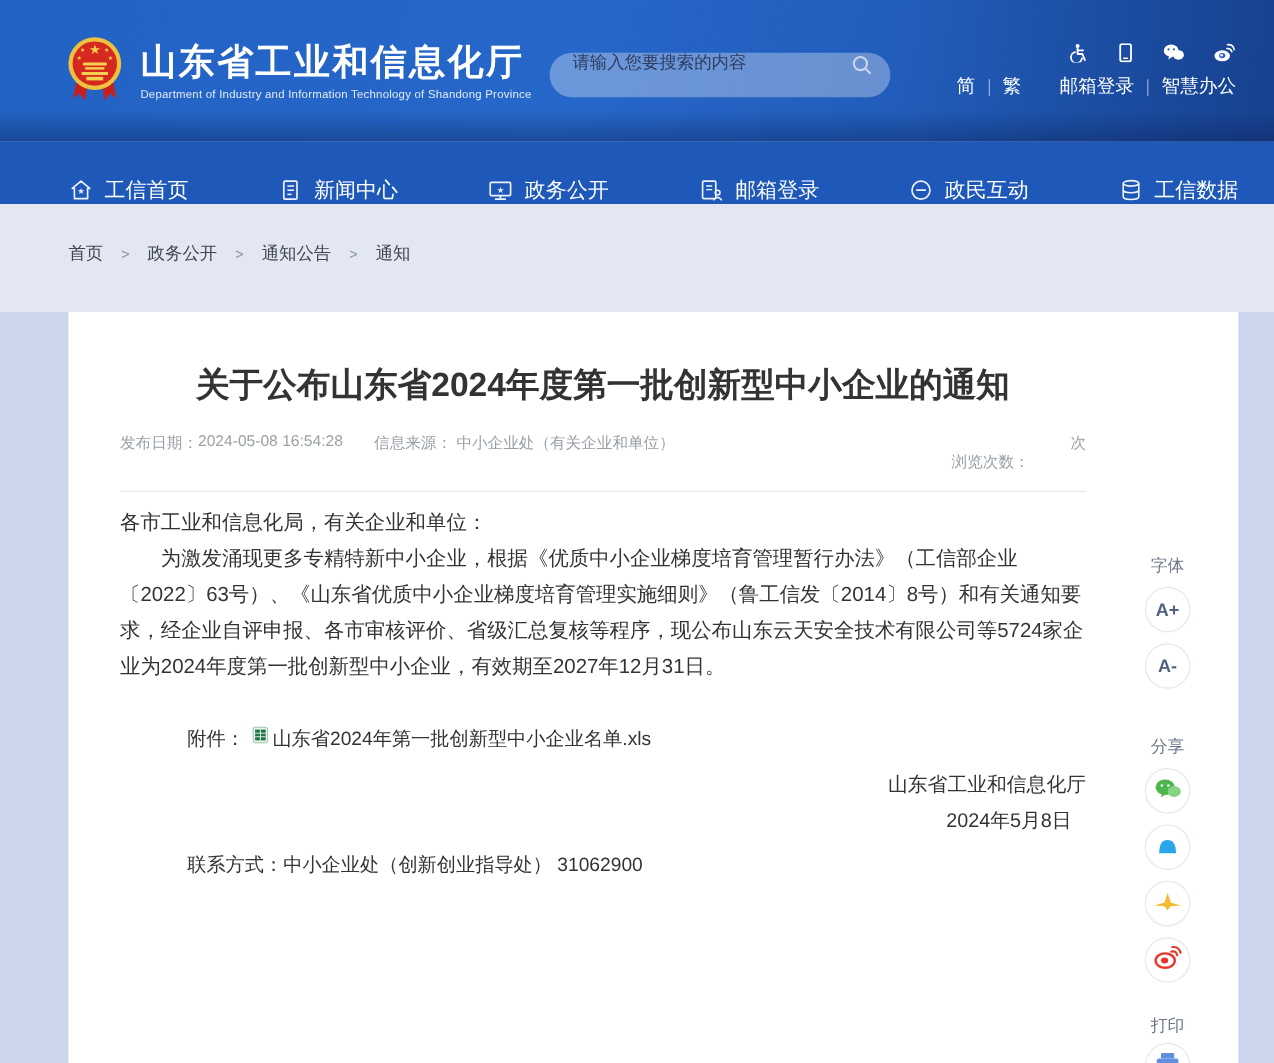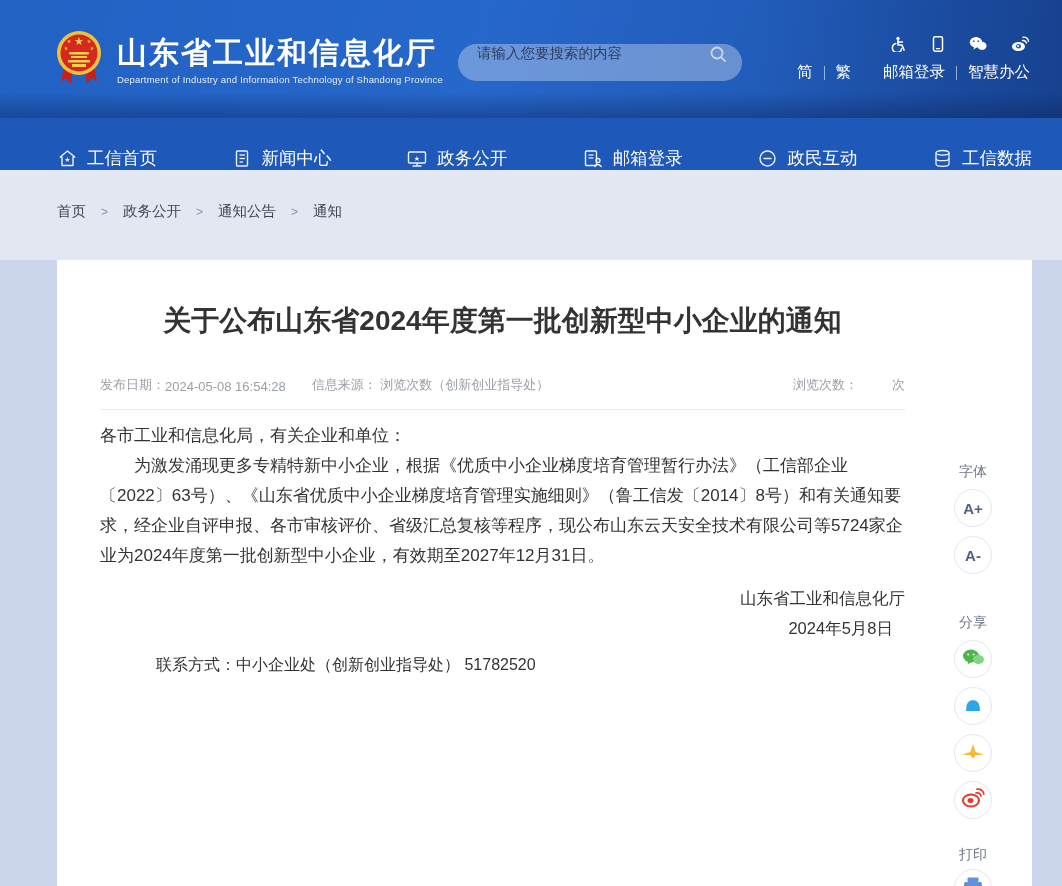--- a/index.html
+++ b/index.html
@@ -62,21 +62,21 @@
   .breadcrumb .crumb { cursor:pointer; }
 
   
   .main { background:#cbd5eb; height:635px; }
   .card {
     margin-left:57px; width:975px; height:798px; background:#fff;
     position:relative; padding:44px 127px 40px 43px; overflow:hidden;
   }
   .article-title { text-align:center; font-size:28px; font-weight:bold; color:#333; line-height:34px; }
   .meta {
-    margin-top:22px; display:flex; align-items:flex-end;
+    margin-top:22px; display:flex; align-items:flex-start;
     font-size:13px; color:#9aa0a8; padding-bottom:15px; border-bottom:1px solid #e9e9e9;
   }
   .meta .m-src { margin-left:26px; }
   .meta .m-views { margin-left:auto;margin-top:16px; }
   .meta .m-unit { margin-left:34px; }
   .body-text { margin-top:11px; font-size:17px; color:#333; line-height:30px; }
   .body-text p { margin:0; }
   .body-text p.indent { text-indent:2em; }
   .attachment { margin-top:35px; margin-left:56px; font-size:16px; color:#333; display:flex; align-items:center; }
   .attachment .xls-icon { margin:0 3px 0 6px; position:relative; top:-2px; }
@@ -266,38 +266,51 @@
 <div class="main">
   <div class="card">
 
     <div class="article-title">关于公布山东省2024年度第一批创新型中小企业的通知</div>
 
     <div class="meta">
       <span>发布日期：</span>
       <span>2024-05-08 16:54:28</span>
       <span class="m-src">
         <span>信息来源：</span>
-        <span>浏览次数（创新创业指导处）</span>
+        <span>中小企业处（有关企业和单位）</span>
       </span>
       <span class="m-views">浏览次数：</span>
       <span class="m-unit">次</span>
     </div>
 
     <div class="body-text">
       <p>各市工业和信息化局，有关企业和单位：</p>
       <p class="indent">为激发涌现更多专精特新中小企业，根据《优质中小企业梯度培育管理暂行办法》（工信部企业〔2022〕63号）、《山东省优质中小企业梯度培育管理实施细则》（鲁工信发〔2014〕8号）和有关通知要求，经企业自评申报、各市审核评价、省级汇总复核等程序，现公布山东云天安全技术有限公司等5724家企业为2024年度第一批创新型中小企业，有效期至2027年12月31日。</p>
     </div>
 
+    <div class="attachment">
+      <span>附件：</span>
+      <span class="xls-icon">
+        <svg width="14" height="15" viewBox="0 0 14 15">
+          <rect x="1" y="1" width="12" height="13" rx="1.5" fill="#e9f3ec" stroke="#9bbfa7" stroke-width="0.8"></rect>
+          <rect x="2.6" y="3" width="8.8" height="9" fill="#217346"></rect>
+          <line x1="2.6" y1="6" x2="11.4" y2="6" stroke="#fff" stroke-width="0.7"></line>
+          <line x1="2.6" y1="9" x2="11.4" y2="9" stroke="#fff" stroke-width="0.7"></line>
+          <line x1="7" y1="3" x2="7" y2="12" stroke="#fff" stroke-width="0.7"></line>
+        </svg>
+      </span>
+      <span class="att-name">山东省2024年第一批创新型中小企业名单.xls</span>
+    </div>
 
     <div class="signature">
       <div>山东省工业和信息化厅</div>
       <div class="sig-date">2024年5月8日</div>
     </div>
 
-    <div class="contact">联系方式：中小企业处（创新创业指导处）  51782520</div>
+    <div class="contact">联系方式：中小企业处（创新创业指导处）  31062900</div>
 
     <div class="tools">
       <div class="tool-label lbl-font">字体</div>
       <div class="tool-circle">
         <span class="font-btn">A+</span>
       </div>
       <div class="tool-circle">
         <span class="font-btn">A-</span>
       </div>
 

